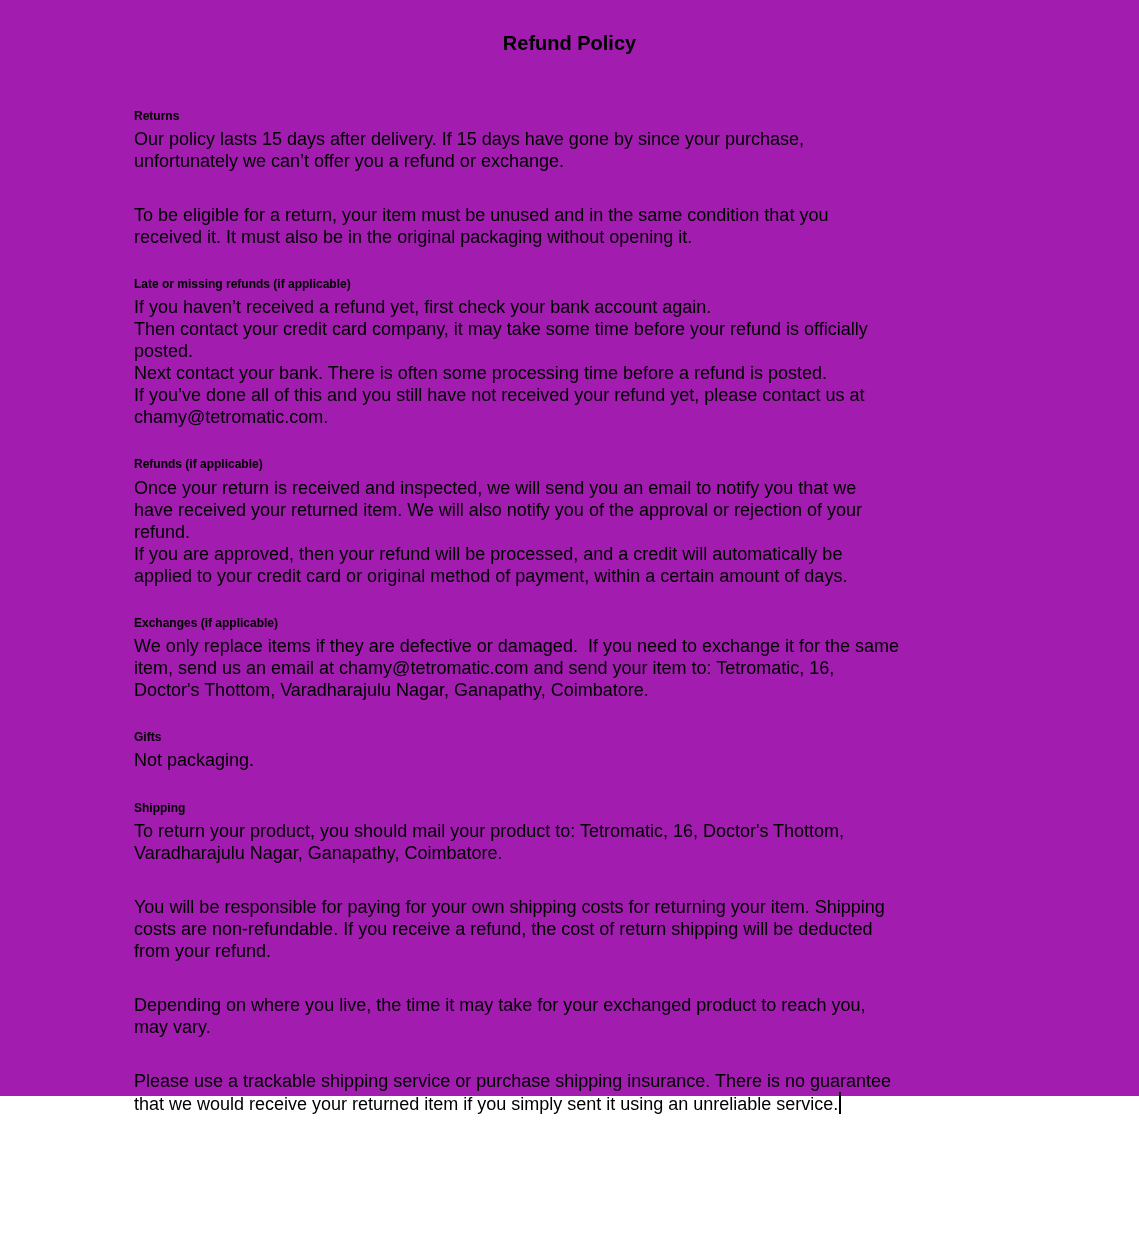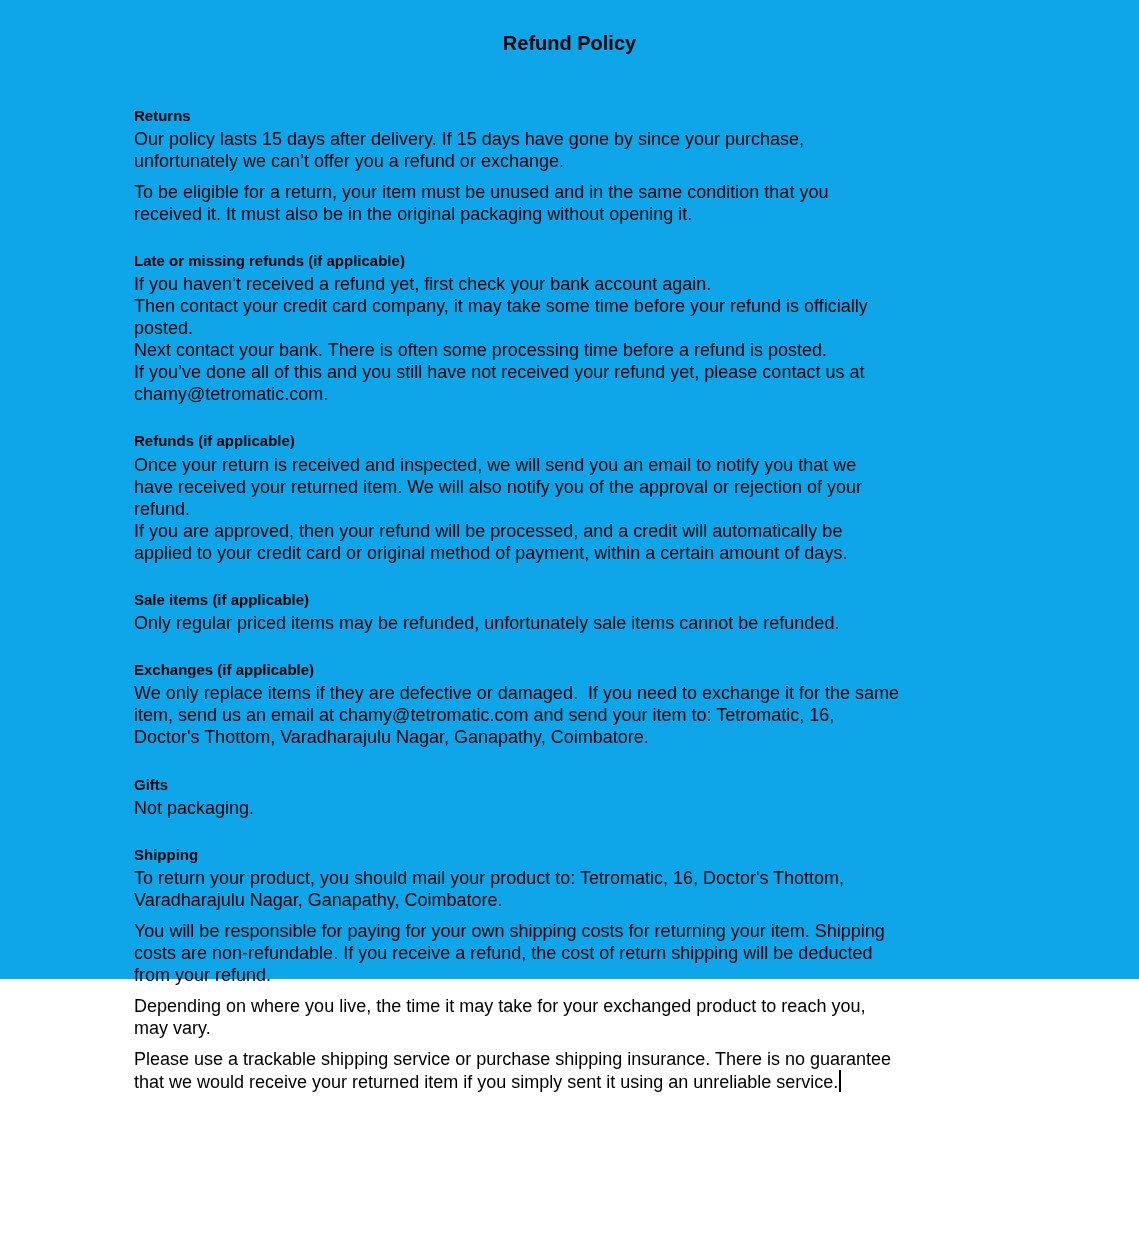--- a/index.html
+++ b/index.html
@@ -11,50 +11,50 @@
   body {
     width: 1139px;
     height: 1255px;
     overflow: hidden;
     font-family: "Liberation Sans", "DejaVu Sans", sans-serif;
     color: #000000;
   }
   .page {
     box-sizing: border-box;
     width: 1139px;
-    height: 979px;
+    height: 1096px;
     padding: 31px 134px 0 134px;
-    background: #0ea5e9;
+    background: #a21caf;
   }
   .doc-title {
     font-size: 20px;
     line-height: 24.2px;
     font-weight: bold;
     text-align: center;
     margin: 0 0 48.4px 0;
     white-space: pre-wrap;
   }
   .section {
     margin-top: 24.2px;
   }
   .section-heading {
-    font-size: 15px;
+    font-size: 12px;
     line-height: 24.2px;
     font-weight: bold;
     margin: 0;
     white-space: pre-wrap;
   }
   .para {
     font-size: 18px;
     line-height: 22px;
     margin: 0;
     white-space: pre-wrap;
   }
   .para + .para {
-    margin-top: 9px;
+    margin-top: 32px;
   }
   .caret {
     display: inline-block;
     width: 2px;
     height: 22px;
     background: #000000;
     vertical-align: -4px;
     margin-left: 1px;
   }
 </style>
@@ -85,24 +85,20 @@
 
   <div class="section">
     <div class="section-heading">Refunds (if applicable)</div>
     <p class="para">Once your return is received and inspected, we will send you an email to notify you that we
 have received your returned item. We will also notify you of the approval or rejection of your
 refund.
 If you are approved, then your refund will be processed, and a credit will automatically be
 applied to your credit card or original method of payment, within a certain amount of days.</p>
   </div>
 
-  <div class="section">
-    <div class="section-heading">Sale items (if applicable)</div>
-    <p class="para">Only regular priced items may be refunded, unfortunately sale items cannot be refunded.</p>
-  </div>
 
   <div class="section">
     <div class="section-heading">Exchanges (if applicable)</div>
     <p class="para">We only replace items if they are defective or damaged.  If you need to exchange it for the same
 item, send us an email at chamy@tetromatic.com and send your item to: Tetromatic, 16,
 Doctor's Thottom, Varadharajulu Nagar, Ganapathy, Coimbatore.</p>
   </div>
 
   <div class="section">
     <div class="section-heading">Gifts</div>

